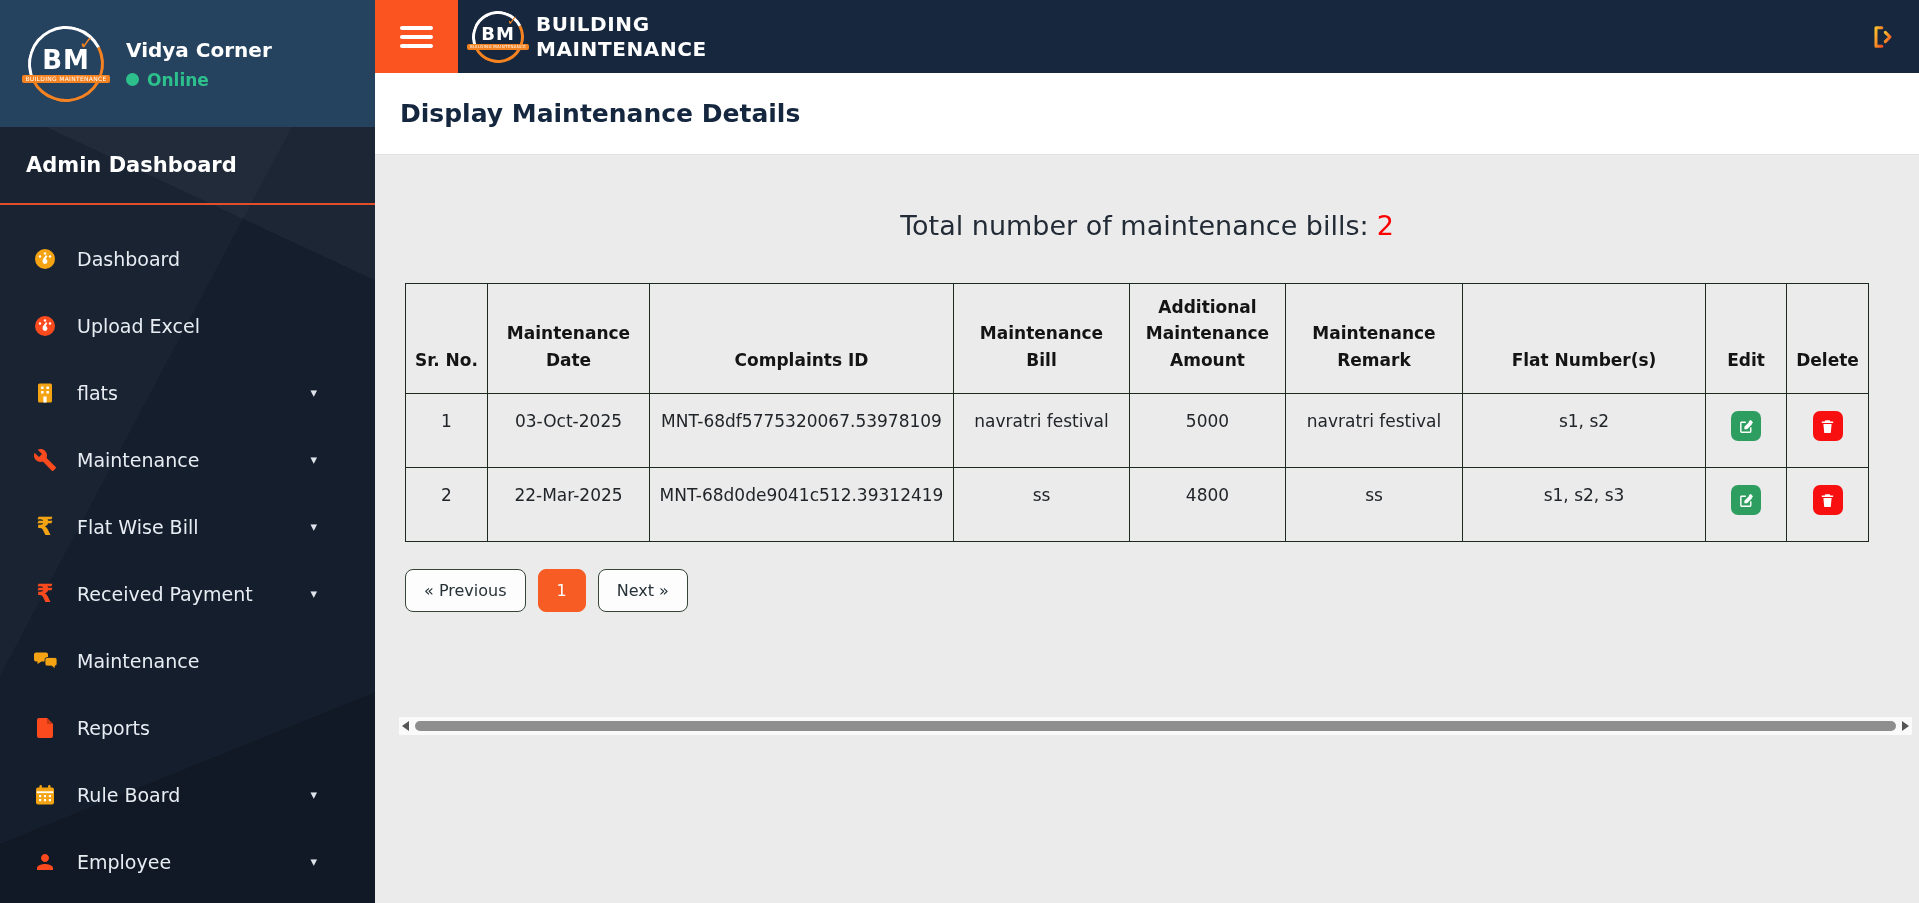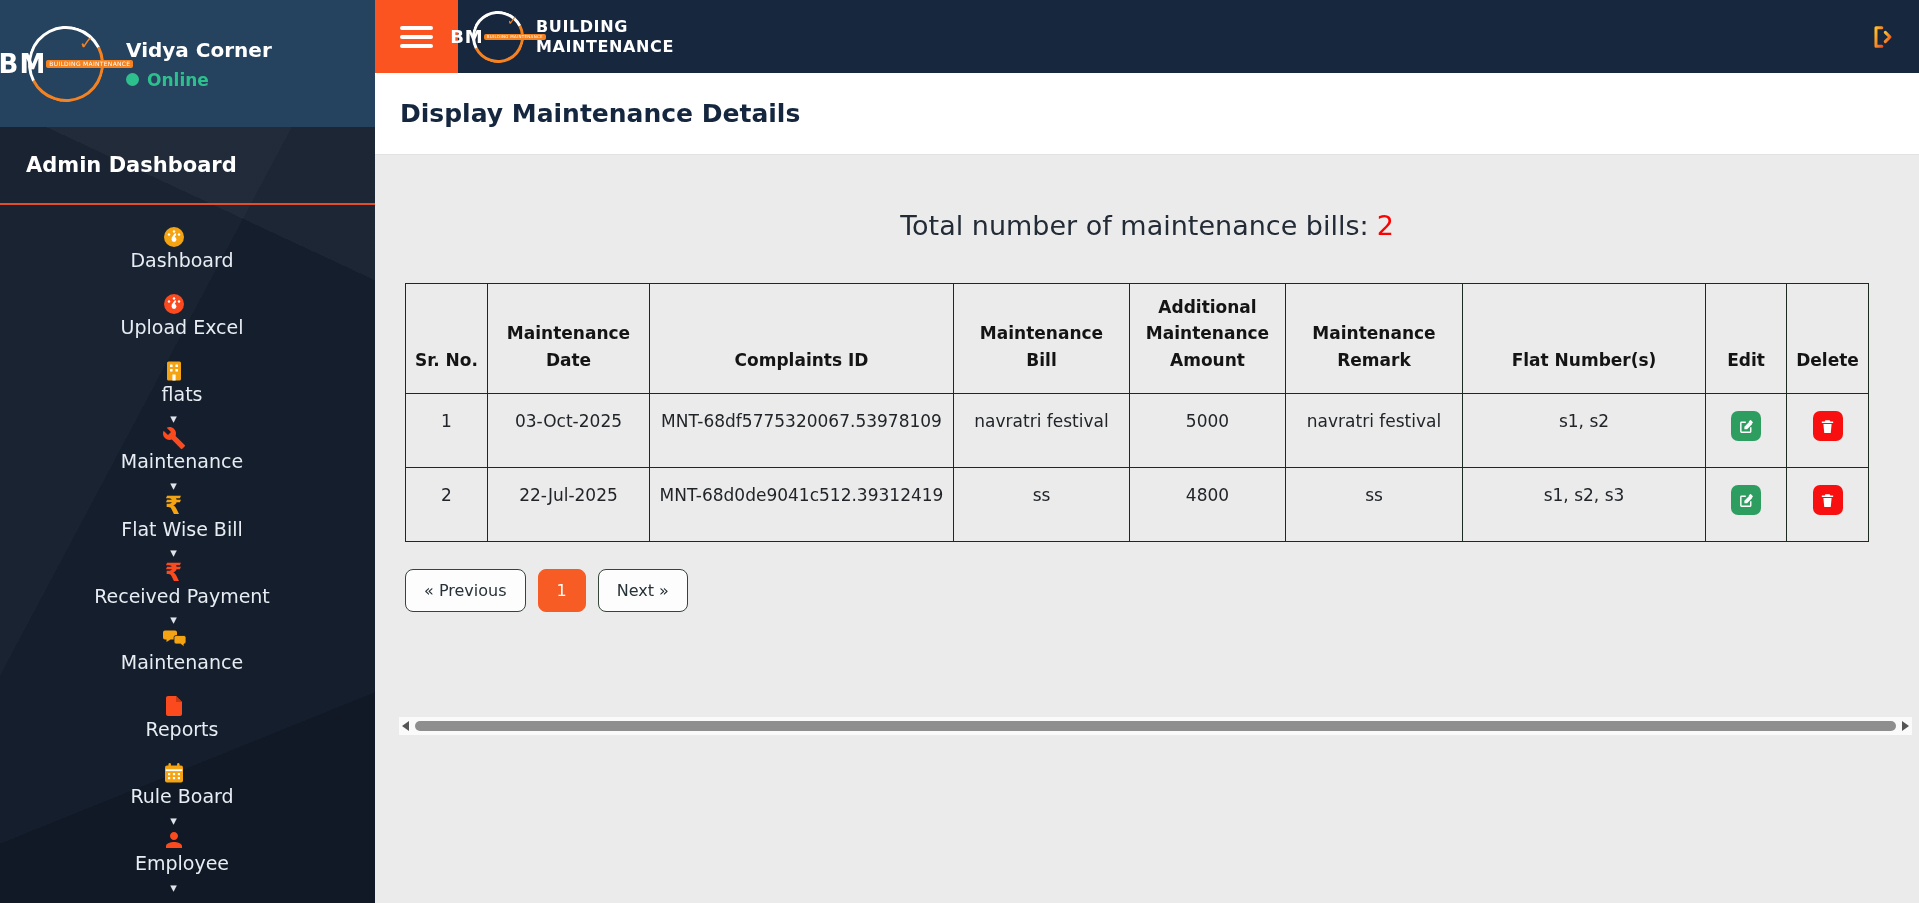--- a/index.html
+++ b/index.html
@@ -21,21 +21,21 @@
   }
   .user-panel {
     height:127px; background:#25425f; display:flex; align-items:center; padding-left:28px;
   }
   .bm-logo { position:relative; flex:0 0 auto; display:flex; align-items:center; justify-content:center; }
   .bm-logo .ring {
     position:absolute; inset:0; border-radius:50%;
     border:3px solid #fff; border-right-color:#f58220; border-bottom-color:#f58220;
     transform:rotate(18deg);
   }
-  .bm-logo .inner { display:flex; flex-direction:row; align-items:center; z-index:1; }
+  .bm-logo .inner { display:flex; flex-direction:column; align-items:center; z-index:1; }
   .bm-logo .initials { color:#fff; font-weight:bold; letter-spacing:1px; }
   .bm-logo .banner {
     background:#f58220; color:#fff; border-radius:2px; white-space:nowrap;
     padding:1px 3px; line-height:1; letter-spacing:.3px;
   }
   .bm-logo .check { position:absolute; color:#f58220; font-weight:bold; z-index:2; }
   .bm-logo.big { width:76px; height:76px; }
   .bm-logo.big .initials { font-size:26px; }
   .bm-logo.big .banner { font-size:6px; }
   .bm-logo.big .check { top:6px; right:10px; font-size:18px; }
@@ -52,42 +52,42 @@
 
   .section-title {
     height:78px; display:flex; align-items:center; padding-left:26px;
     color:#fff; font-size:21px; font-weight:bold;
     border-bottom:2px solid #e24d2a;
   }
 
   .menu { padding-top:20px; }
   .menu-item {
     height:67px; display:flex; align-items:center;
-    padding:0 58px 0 30px; cursor:pointer;flex-direction:column;
+    padding:0 58px 0 30px; cursor:pointer;
   }
   .mi-icon { width:30px; display:flex; align-items:center; justify-content:center; }
   .mi-icon svg { width:24px; height:24px; }
   .mi-label { margin-left:17px; color:#e8edf3; font-size:19px; flex:1; }
   .mi-caret { color:#dfe4ea; font-size:13px; }
   .rupee-glyph { font-size:25px; font-weight:bold; line-height:1; }
   .c-yellow { color:#f4a413; }
   .c-orange { color:#fb4a1e; }
 
   
   .topnav {
     position:absolute; left:375px; top:0; width:1544px; height:73px;
     background:#17283e; display:flex; align-items:center;
   }
   .hamburger-block {
     width:83px; height:73px; background:#fb5420; display:flex;
     flex-direction:column; align-items:center; justify-content:center; gap:5px; cursor:pointer;
   }
   .hamburger-block span { width:33px; height:4px; background:#fff; border-radius:2px; }
   .brand { display:flex; align-items:center; margin-left:14px; gap:12px; }
-  .brand-text { color:#fff; font-size:16px; font-weight:600; letter-spacing:.6px; line-height:1.25; }
+  .brand-text { color:#fff; font-size:20px; font-weight:600; letter-spacing:.6px; line-height:1.25; }
   .logout { margin-left:auto; margin-right:22px; cursor:pointer; display:flex; }
   .logout svg { width:28px; height:28px; }
 
   
   .title-band {
     position:absolute; left:375px; top:73px; width:1544px; height:82px;
     background:#fff; display:flex; align-items:center; padding-left:25px;
     border-bottom:1px solid #e2e2e2;
   }
   .page-title { color:#15273f; font-size:25px; font-weight:bold; }
@@ -384,21 +384,21 @@
             <button class="action-btn btn-delete">
               <svg viewBox="0 0 24 24" fill="#fff">
                   <path d="M9 3h6l1 2h4v2H4V5h4l1-2z"></path>
                   <path d="M6.2 8.5h11.6L16.6 21H7.4L6.2 8.5z"></path>
                 </svg>
             </button>
           </td>
         </tr>
         <tr>
           <td>2</td>
-          <td>22-Jul-2025</td>
+          <td>22-Mar-2025</td>
           <td>MNT-68d0de9041c512.39312419</td>
           <td>ss</td>
           <td>4800</td>
           <td>ss</td>
           <td>s1, s2, s3</td>
           <td>
             <button class="action-btn btn-edit">
               <svg viewBox="0 0 24 24" fill="#fff">
                   <path d="M19 13v6a2 2 0 0 1-2 2H5a2 2 0 0 1-2-2V7a2 2 0 0 1 2-2h6v2H5v12h12v-6h2z"></path>
                   <path d="M20.7 7.04a1 1 0 0 0 0-1.41l-2.34-2.34a1 1 0 0 0-1.41 0l-1.83 1.83 3.75 3.75 1.83-1.83zM9 12.25V16h3.75l7.06-7.06-3.75-3.75L9 12.25z"></path>

